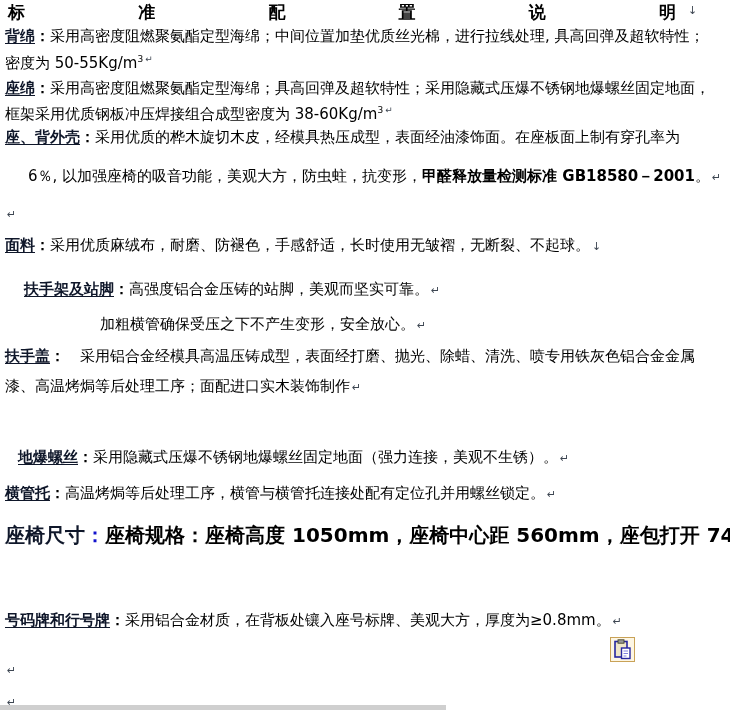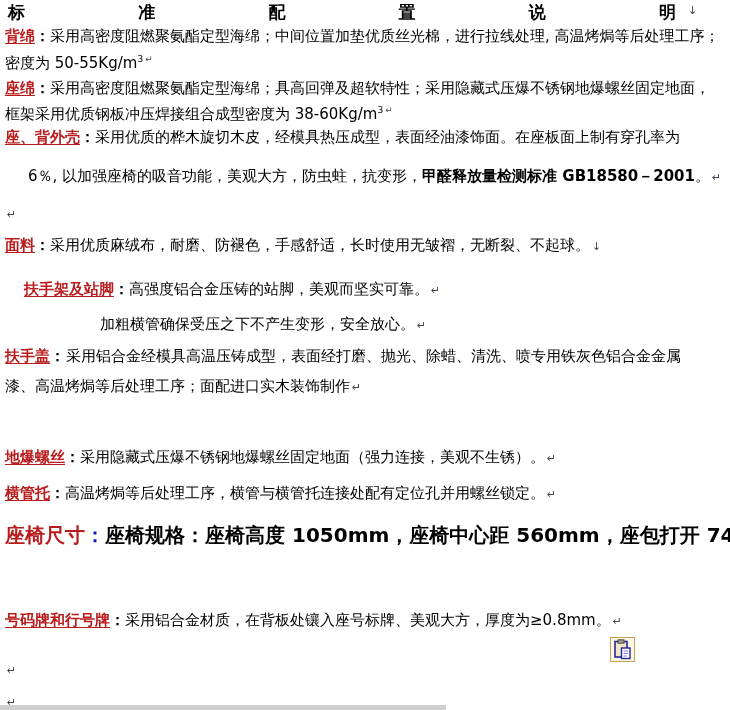--- a/index.html
+++ b/index.html
@@ -12,30 +12,30 @@
   .title{
     position:absolute;top:1px;left:8px;width:668px;
     display:flex;justify-content:space-between;
     font-size:17px;font-weight:700;color:#000;
   }
   .title-mark{position:absolute;top:4px;left:686px;}
   .line{
     position:absolute;white-space:nowrap;
     font-size:15px;color:#000;
   }
-  .label{color:#b91c1c;font-weight:700;text-decoration:underline;text-underline-offset:2px;}
+  .label{color:#0f172a;font-weight:700;text-decoration:underline;text-underline-offset:2px;}
   .colon{font-weight:700;color:#000;}
   .boldseg{font-weight:700;}
   .sup{font-size:9px;vertical-align:super;}
   .mark{color:#3d4652;font-size:11px;margin-left:2px;}
   .supmark{vertical-align:super;font-size:9px;}
   .big{font-size:20px;font-weight:700;}
   .big .label{text-decoration:none;}
   .big .colon{color:#1212cc;}
-  .indent-sm{margin-left:1px;}
+  .indent-sm{margin-left:15px;}
   .paste-btn{
     position:absolute;top:637px;left:610px;width:25px;height:25px;
     border:1px solid #c9a257;background:#fdf6e4;
     display:flex;align-items:center;justify-content:center;box-sizing:border-box;
     cursor:pointer;
   }
   .hbar{
     position:absolute;left:0;bottom:0;width:446px;height:5px;background:#cfcfcf;
   }
 </style>
@@ -48,21 +48,21 @@
     <span>标</span>
     <span>准</span>
     <span>配</span>
     <span>置</span>
     <span>说</span>
     <span>明</span>
   </div>
   <span class="mark title-mark">↓</span>
 
   <div class="line" style="top:27px;left:5px">
-    <span class="label">背绵</span><span class="colon">：</span><span>采用高密度阻燃聚氨酯定型海绵；中间位置加垫优质丝光棉，进行拉线处理, 高温烤焗等后处理工序；</span>
+    <span class="label">背绵</span><span class="colon">：</span><span>采用高密度阻燃聚氨酯定型海绵；中间位置加垫优质丝光棉，进行拉线处理, 具高回弹及超软特性；</span>
   </div>
   <div class="line" style="top:54px;left:5px">
     <span>密度为 50-55Kg/m</span><span class="sup">3</span><span class="mark supmark">↵</span>
   </div>
 
   <div class="line" style="top:79px;left:5px">
     <span class="label">座绵</span><span class="colon">：</span><span>采用高密度阻燃聚氨酯定型海绵；具高回弹及超软特性；采用隐藏式压爆不锈钢地爆螺丝固定地面，</span>
   </div>
   <div class="line" style="top:105px;left:5px">
     <span>框架采用优质钢板冲压焊接组合成型密度为 38-60Kg/m</span><span class="sup">3</span><span class="mark supmark">↵</span>
@@ -91,21 +91,21 @@
   </div>
 
   <div class="line" style="top:347px;left:5px">
     <span class="label">扶手盖</span><span class="colon">：</span><span class="indent-sm">采用铝合金经模具高温压铸成型，表面经打磨、抛光、除蜡、清洗、喷专用铁灰色铝合金金属</span>
   </div>
   <div class="line" style="top:377px;left:5px">
     <span>漆、高温烤焗等后处理工序；面配进口实木装饰制作</span><span class="mark">↵</span>
   </div>
 
 
-  <div class="line" style="top:448px;left:5px">
+  <div class="line" style="top:448px;left:18px">
     <span class="label">地爆螺丝</span><span class="colon">：</span><span>采用隐藏式压爆不锈钢地爆螺丝固定地面（强力连接，美观不生锈）。</span><span class="mark">↵</span>
   </div>
 
   <div class="line" style="top:484px;left:5px">
     <span class="label">横管托</span><span class="colon">：</span><span>高温烤焗等后处理工序，横管与横管托连接处配有定位孔并用螺丝锁定。</span><span class="mark">↵</span>
   </div>
 
   <div class="line big" style="top:522px;left:5px">
     <span class="label">座椅尺寸</span><span class="colon">：</span><span>座椅规格：座椅高度 1050mm，座椅中心距 560mm，座包打开 740mm</span>
   </div>

